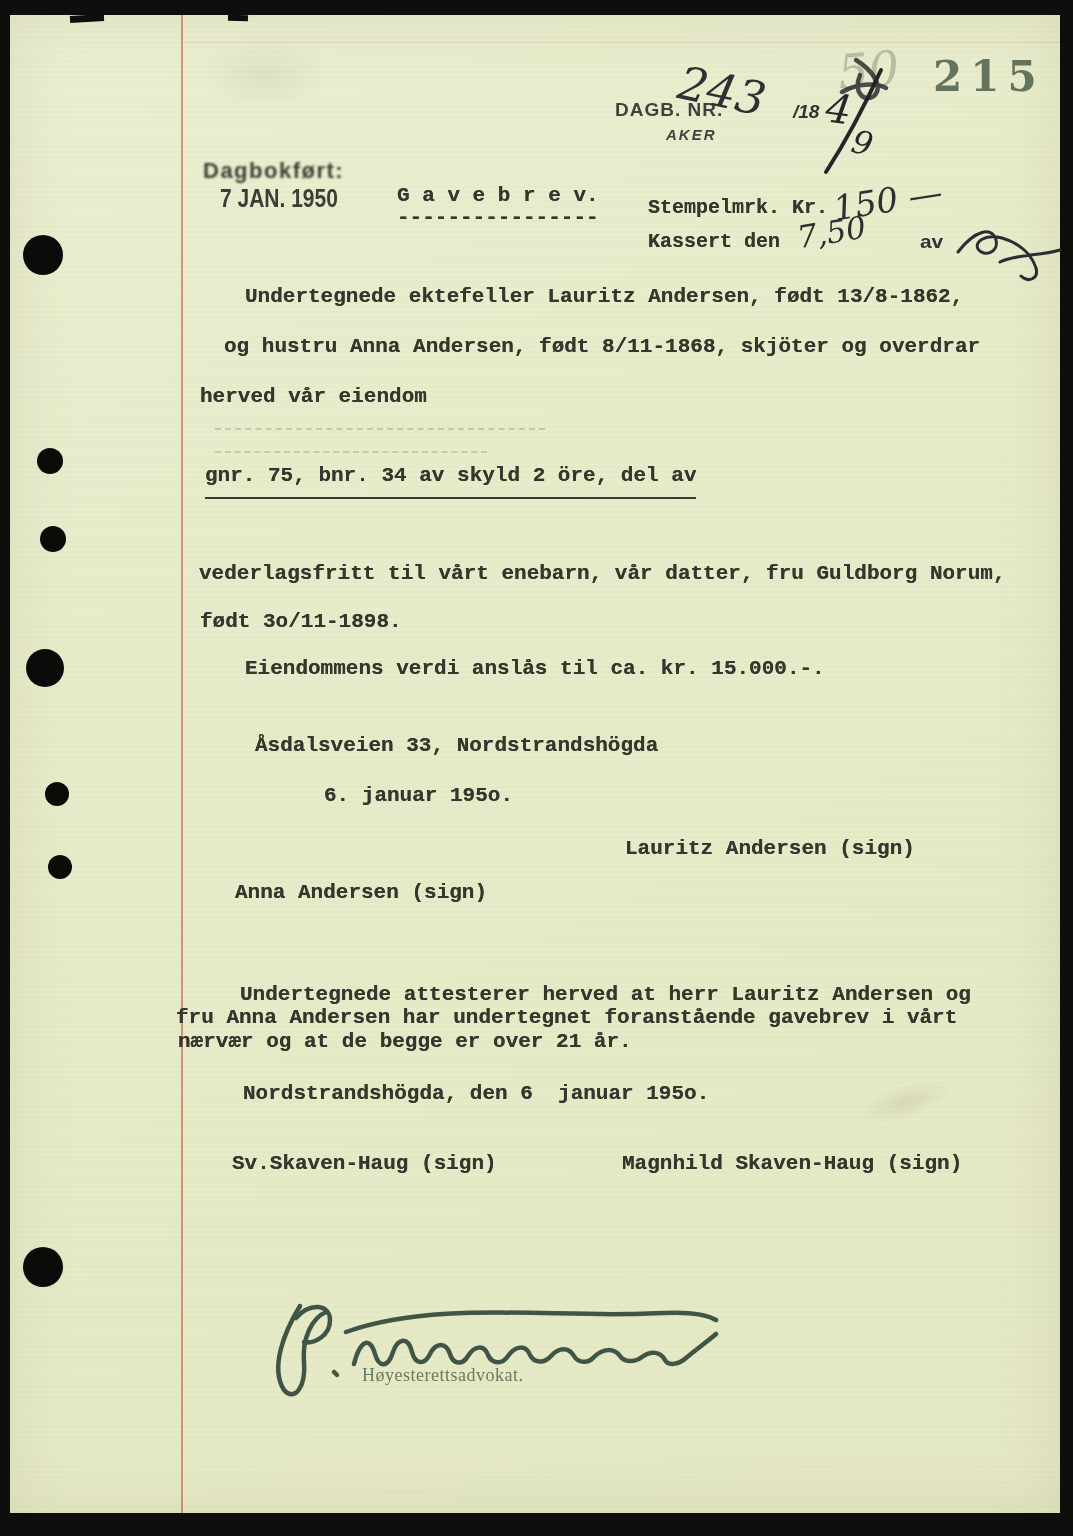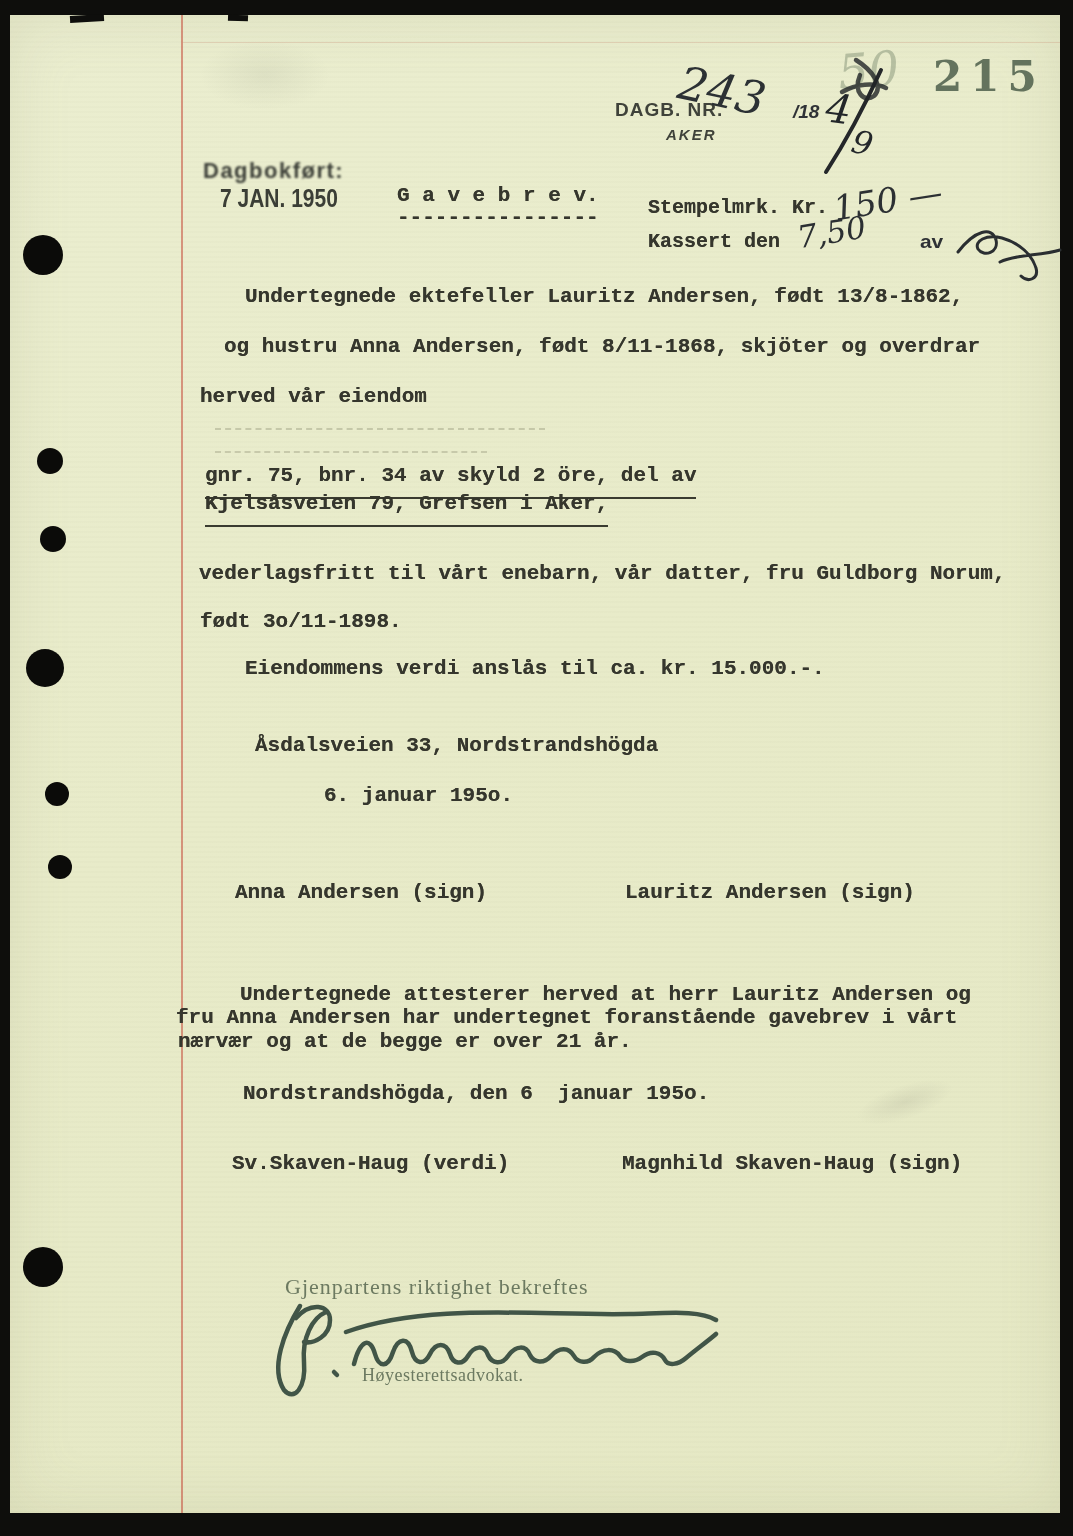--- a/index.html
+++ b/index.html
@@ -87,41 +87,39 @@
   <div class="stamp" style="left:920px;top:231px;font-size:19px;transform:scaleX(1.1);transform-origin:left top;color:#2e3135;">av</div>
 
   <div class="tw" style="left:245px;top:285px;">Undertegnede ektefeller Lauritz Andersen, født 13/8-1862,</div>
   <div class="tw" style="left:216px;top:335px;margin-left:8px;">og hustru Anna Andersen, født 8/11-1868, skjöter og overdrar</div>
   <div class="tw" style="left:200px;top:385px;">herved vår eiendom</div>
 
   <div class="dashrow" style="left:215px;top:428px;width:330px;"></div>
   <div class="dashrow" style="left:215px;top:451px;width:272px;opacity:.9;"></div>
 
   <div class="tw uline" style="left:205px;top:464px;">gnr. 75, bnr. 34 av skyld 2 öre, del av</div>
-  <div class="tw uline" style="left:205px;top:492px;">Kjelsåsveien 79, Grefsen i Aker,</div>
 
   <div class="tw" style="left:199px;top:562px;">vederlagsfritt til vårt enebarn, vår datter, fru Guldborg Norum,</div>
   <div class="tw" style="left:200px;top:610px;">født 3o/11-1898.</div>
 
   <div class="tw" style="left:245px;top:657px;">Eiendommens verdi anslås til ca. kr. 15.000.-.</div>
   <div class="tw" style="left:255px;top:734px;">Åsdalsveien 33, Nordstrandshögda</div>
   <div class="tw" style="left:310px;top:784px;margin-left:14px;">6. januar 195o.</div>
 
   <div class="tw" style="left:235px;top:881px;">Anna Andersen (sign)</div>
-  <div class="tw" style="left:625px;top:881px;">Lauritz Andersen (sign)</div>
+  <div class="tw" style="left:625px;top:837px;">Lauritz Andersen (sign)</div>
 
   <div class="tw" style="left:176px;top:1006px;">fru Anna Andersen har undertegnet foranstående gavebrev i vårt</div>
   <div class="tw" style="left:240px;top:983px;">Undertegnede attesterer herved at herr Lauritz Andersen og</div>
   <div class="tw" style="left:178px;top:1030px;">nærvær og at de begge er over 21 år.</div>
   <div class="tw" style="left:243px;top:1082px;">Nordstrandshögda, den 6  januar 195o.</div>
 
-  <div class="tw" style="left:232px;top:1152px;">Sv.Skaven-Haug (verdi)</div>
+  <div class="tw" style="left:232px;top:1152px;">Sv.Skaven-Haug (sign)</div>
   <div class="tw" style="left:622px;top:1152px;">Magnhild Skaven-Haug (sign)</div>
 
-  <div class="greenstamp" style="left:285px;top:1274px;font-size:22px;letter-spacing:1px;">Gjenpartens riktighet bekreftes</div>
   <div class="greenstamp" style="left:362px;top:1365px;font-size:18px;letter-spacing:.5px;">Høyesterettsadvokat.</div>
 
   <svg class="overlay" width="1073" height="1536" viewBox="0 0 1073 1536">
 
     <path d="M881,70 C865,105 848,138 826,172" stroke="#24272a" stroke-width="4" fill="none" stroke-linecap="round"></path>
 
     <path d="M856,60 C872,70 884,86 874,96 C864,103 853,92 860,75 M842,92 C856,84 874,82 886,88" stroke="#212427" stroke-width="4.5" fill="none" opacity=".8" stroke-linecap="round"></path>
 
     <path d="M958,252 C975,230 992,226 996,240 C999,252 984,258 978,249 C974,241 986,234 1002,238 C1020,243 1032,255 1036,268 C1039,279 1028,283 1021,276 M1000,262 C1016,254 1040,256 1060,250" stroke="#2a2e31" stroke-width="3" fill="none" stroke-linecap="round"></path>
 

